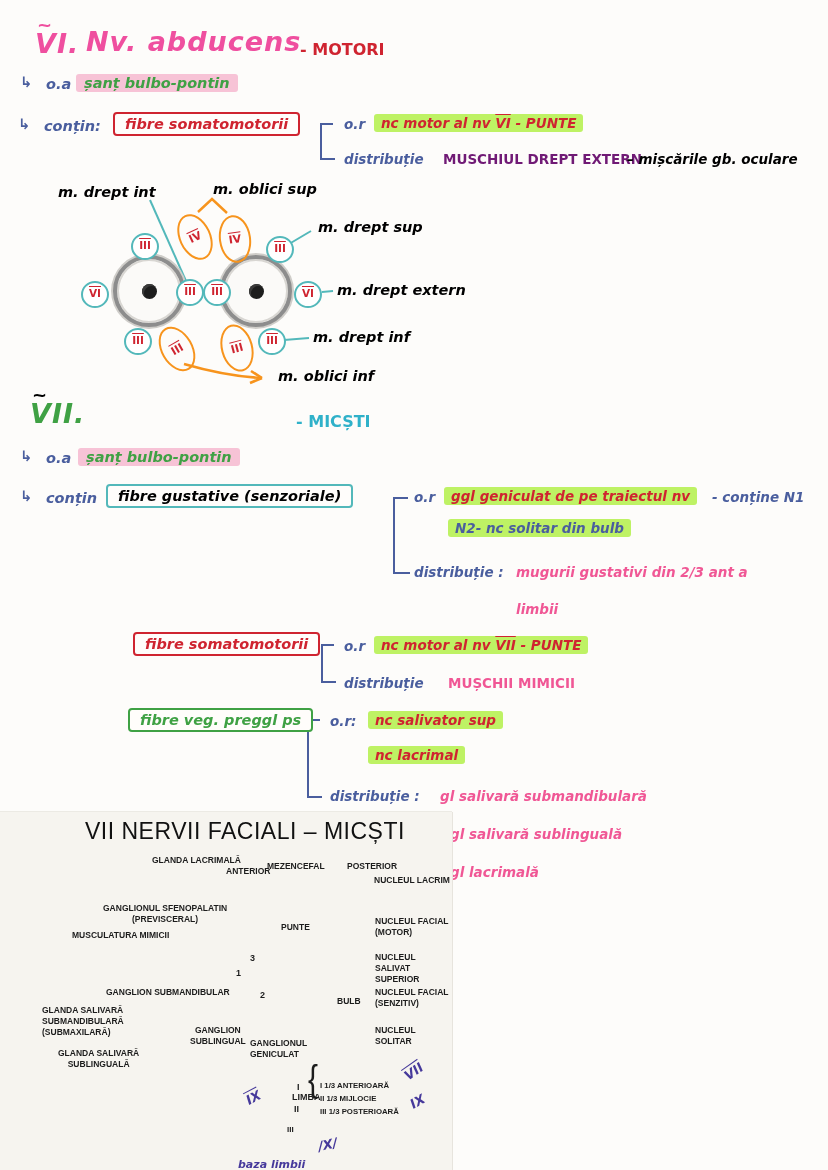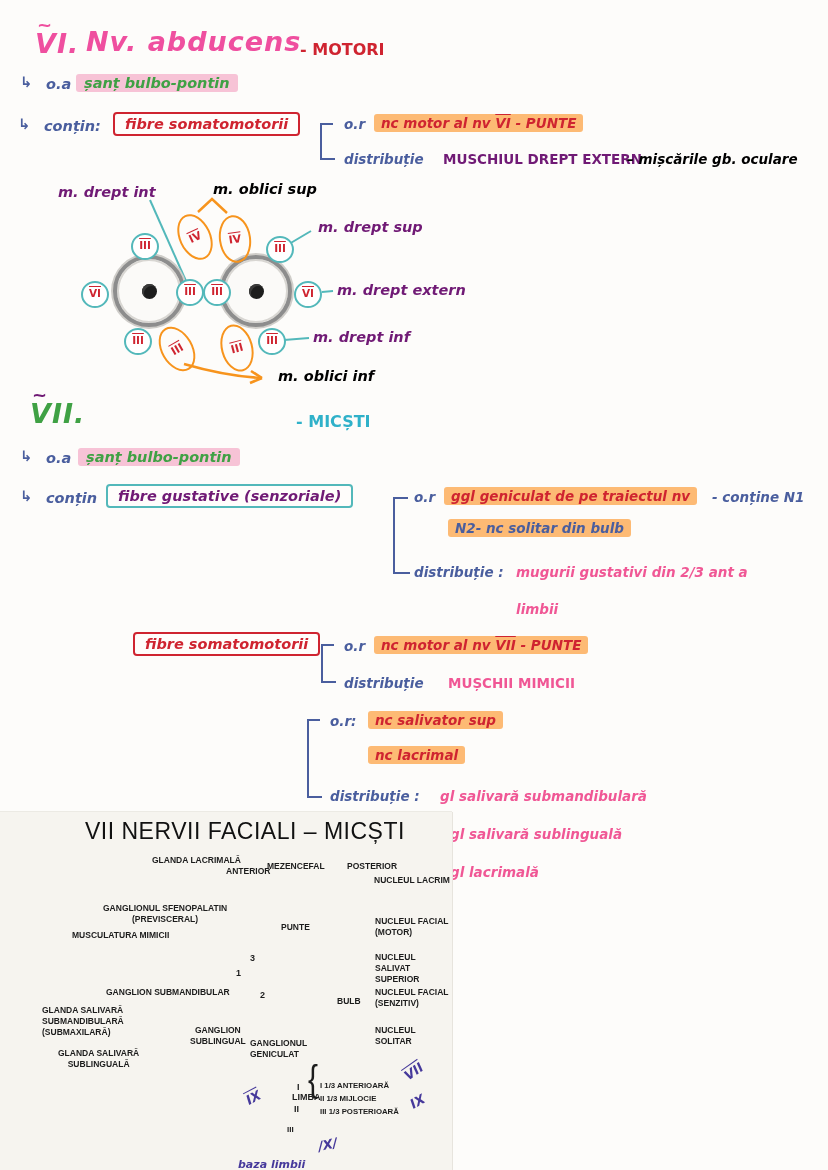--- a/index.html
+++ b/index.html
@@ -1,23 +1,23 @@
 <!DOCTYPE html>
 <html><head>
 <meta charset="utf-8">
 <style>
   html,body{margin:0;padding:0;background:#e9e9e9}
   #page{position:relative;width:828px;height:1170px;background:#fdfcfa;overflow:hidden;
         font-family:"DejaVu Sans",sans-serif}
   .abs{position:absolute}
   .hw{font-family:"DejaVu Sans",sans-serif;font-style:italic;font-weight:bold;white-space:nowrap}
   .pink{color:#ef4f9f}.red{color:#cf2430}.blue{color:#4a5e9e}.green{color:#3fa144}
-  .teal{color:#701a75}.orange{color:#000000}.magenta{color:#701a75}.cyan{color:#2fb1c9}
+  .teal{color:#000000}.orange{color:#000000}.magenta{color:#701a75}.cyan{color:#2fb1c9}
   .hlp{background:#f7c3d6;padding:1px 8px;border-radius:3px}
-  .hly{background:#fdba74;padding:1px 7px;border-radius:3px}
+  .hly{background:#bef264;padding:1px 7px;border-radius:3px}
   .bx{border-radius:4px;padding:2px 10px;background:#fffdfb}
   .bxr{border:2.2px solid #cf2430}.bxt{border:2.2px solid #53b8ba}.bxg{border:2.2px solid #3fa144}
   .ovl{text-decoration:overline}
   .h1{font-size:27px;letter-spacing:1px}
   .h2{font-size:16px;font-style:normal;font-weight:bold}
   .t14{font-size:14.5px}.t13{font-size:13.5px}
   .badge{position:absolute;width:24px;height:23px;border:2px solid #53b8ba;border-radius:50%;
          background:#fff;color:#cf2430;font-weight:bold;font-size:10.5px;line-height:21px;
          text-align:center;text-decoration:overline;font-family:"DejaVu Sans",sans-serif}
   .oval{position:absolute;width:28px;height:44px;border:2.6px solid #f7941d;border-radius:50%;
@@ -215,20 +215,21 @@
   <div class="abs hw pink t13" style="left:516px;top:601px;color:#f05795">limbii</div>
 
   <div class="abs hw red t14 bx bxr" style="left:133px;top:632px">fibre somatomotorii</div>
   <div class="abs hw blue t13" style="left:344px;top:638px">o.r</div>
   <div class="abs hw t13 hly" style="left:374px;top:636px"><span class="red">nc motor al nv</span>
     <span class="red ovl">VII</span>
     <span class="red">- PUNTE</span></div>
   <div class="abs hw blue t13" style="left:344px;top:675px">distribuție</div>
   <div class="abs hw t13" style="left:448px;top:675px;color:#f05795;font-style:normal">MUȘCHII MIMICII</div>
 
+  <div class="abs hw green t14 bx bxg" style="left:128px;top:708px">fibre veg. preggl ps</div>
   <div class="abs hw blue t13" style="left:330px;top:713px">o.r:</div>
   <div class="abs hw red t13 hly" style="left:368px;top:711px">nc salivator sup</div>
   <div class="abs hw red t13 hly" style="left:368px;top:746px">nc lacrimal</div>
   <div class="abs hw blue t13" style="left:330px;top:788px">distribuție :</div>
   <div class="abs hw t13" style="left:440px;top:788px;color:#f05795">gl salivară submandibulară</div>
   <div class="abs hw t13" style="left:450px;top:826px;color:#f05795">gl salivară sublinguală</div>
   <div class="abs hw t13" style="left:450px;top:864px;color:#f05795">gl lacrimală</div>
 
   <div id="printed">
     <div class="abs ptitle" style="left:85px;top:6px">VII NERVII FACIALI – MICȘTI</div>

